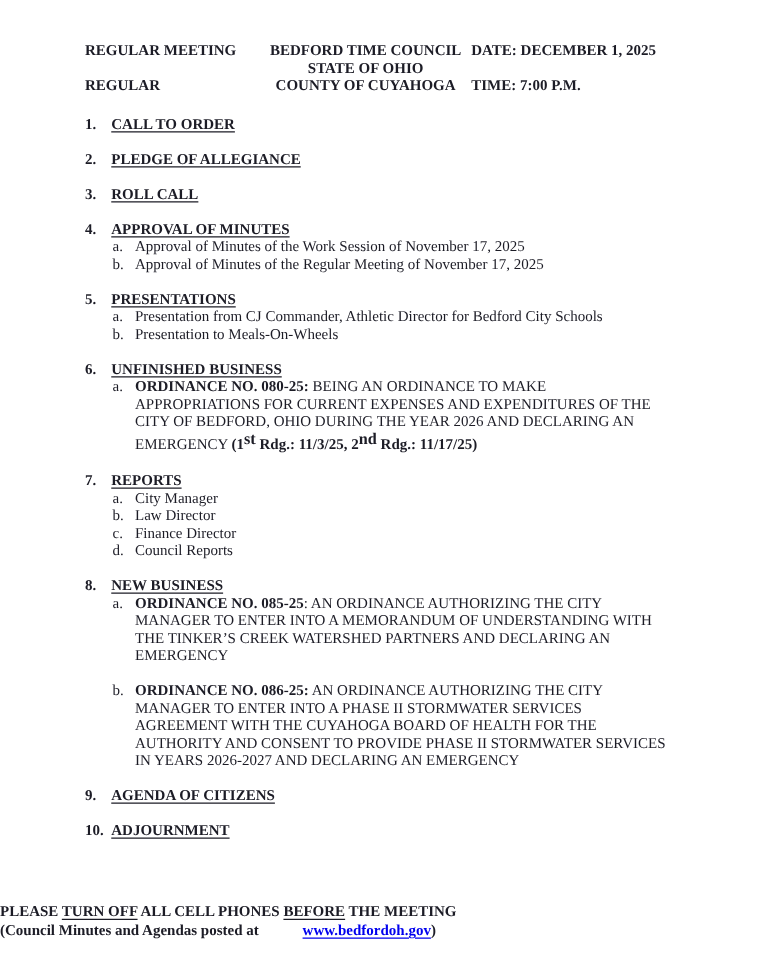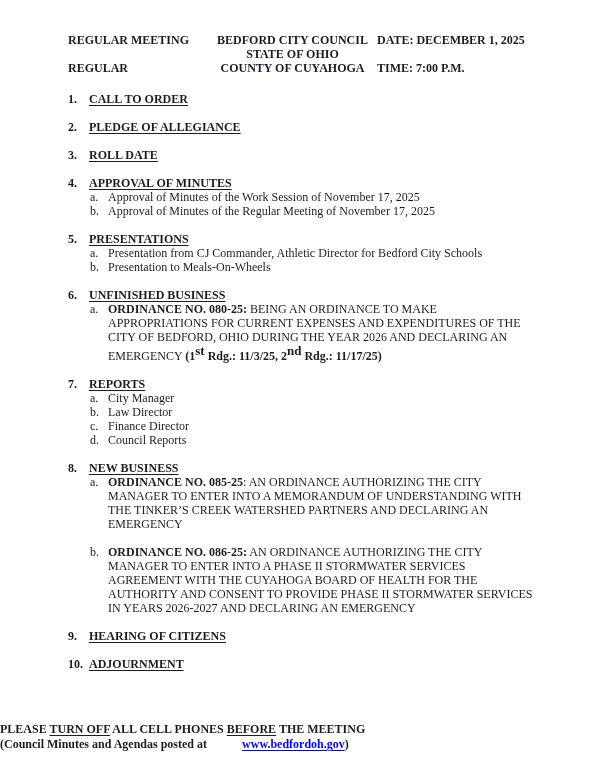--- a/index.html
+++ b/index.html
@@ -40,21 +40,21 @@
   a.lnk{
     color:var(--link); font-weight:bold; cursor:pointer;
     text-decoration:underline; text-underline-offset:2px;margin-left:32px;
   }
 </style>
 </head>
 <body>
 
 <div class="header">
   <div>REGULAR MEETING</div>
-  <div class="c">BEDFORD CITY COUNCIL</div>
+  <div class="c">BEDFORD TIME COUNCIL</div>
   <div>DATE: DECEMBER 1, 2025</div>
 
   <div></div>
   <div class="c">STATE OF OHIO</div>
   <div></div>
 
   <div>REGULAR</div>
   <div class="c">COUNTY OF CUYAHOGA</div>
   <div>TIME: 7:00 P.M.</div>
 </div>
@@ -68,21 +68,21 @@
     </div>
     <div class="item">
       <div class="item-head">
         <span class="num">2.</span>
         <span class="title">PLEDGE OF ALLEGIANCE</span>
       </div>
     </div>
     <div class="item">
       <div class="item-head">
         <span class="num">3.</span>
-        <span class="title">ROLL DATE</span>
+        <span class="title">ROLL CALL</span>
       </div>
     </div>
     <div class="item">
       <div class="item-head">
         <span class="num">4.</span>
         <span class="title">APPROVAL OF MINUTES</span>
       </div>
       <div class="subs">
         <div class="sub">
           <span class="letter">a.</span>
@@ -158,21 +158,21 @@
         </div>
         <div class="sub spaced">
           <span class="letter">b.</span>
           <span class="content"><span class="b">ORDINANCE NO. 086-25:</span><span> AN ORDINANCE AUTHORIZING THE CITY MANAGER TO ENTER INTO A PHASE II STORMWATER SERVICES AGREEMENT WITH THE CUYAHOGA BOARD OF HEALTH FOR THE AUTHORITY AND CONSENT TO PROVIDE PHASE II STORMWATER SERVICES IN YEARS 2026-2027 AND DECLARING AN EMERGENCY</span></span>
         </div>
       </div>
     </div>
     <div class="item">
       <div class="item-head">
         <span class="num">9.</span>
-        <span class="title">HEARING OF CITIZENS</span>
+        <span class="title">AGENDA OF CITIZENS</span>
       </div>
     </div>
     <div class="item">
       <div class="item-head">
         <span class="num">10.</span>
         <span class="title">ADJOURNMENT</span>
       </div>
     </div>
   </div>
 

